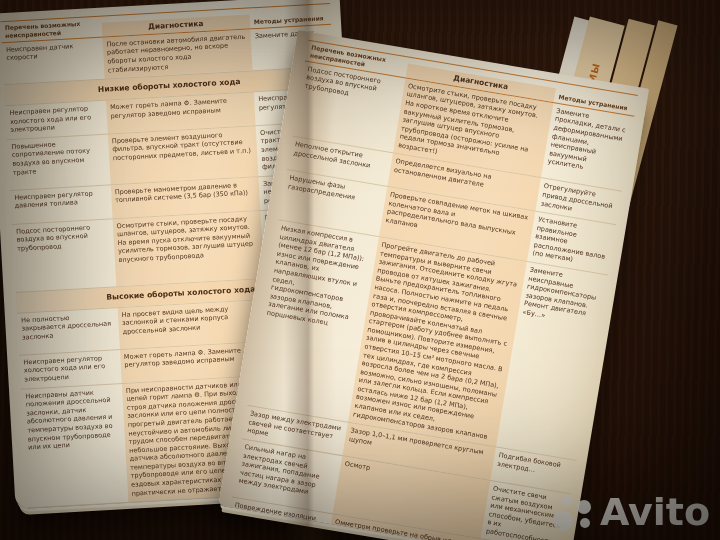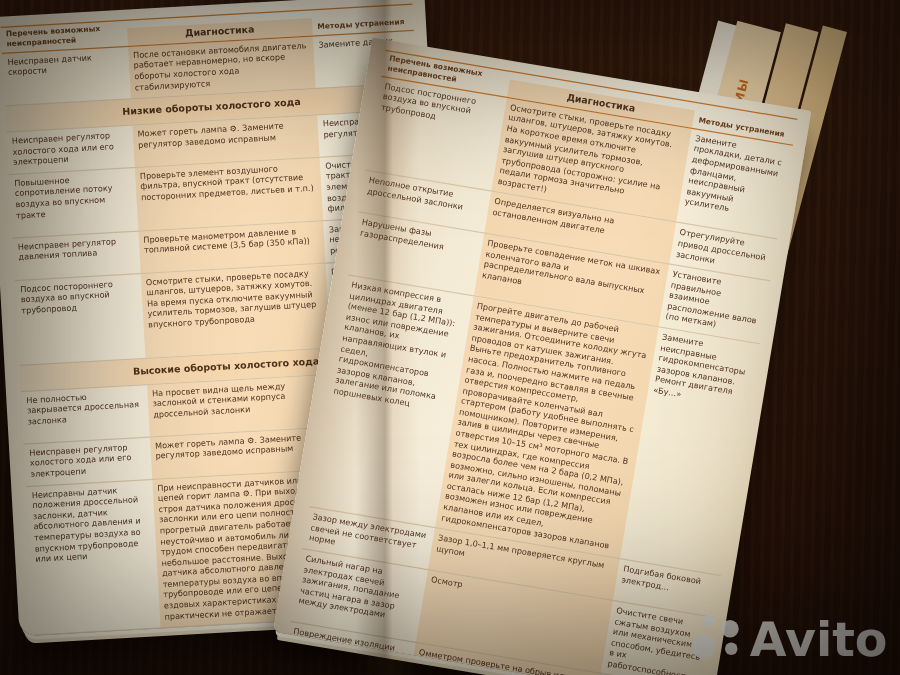--- a/index.html
+++ b/index.html
@@ -54,21 +54,21 @@
   .numblock{position:absolute;background:#a9621e;color:#fff;font-weight:bold;border-radius:2px;
     display:flex;align-items:center;justify-content:center;box-shadow:0 1px 2px rgba(0,0,0,.25);}
   .num-1{left:2px;top:272px;width:40px;height:30px;font-size:13px;}
   .num-2{left:45px;top:264px;width:29px;height:26px;font-size:11.5px;}
   .num-3{left:76px;top:258px;width:9px;height:22px;font-size:7px;overflow:hidden;}
   .tab-sec-1{left:6px;top:312px;width:35px;height:252px;background:#f3dcb2;box-shadow:2px 0 2px rgba(0,0,0,.12);}
   .tab-sec-1 .vtext{font-size:9px;}
   .tab-sec-2{left:44px;top:302px;width:30px;height:262px;background:#ecd09e;}
   .tab-sec-2 .vtext{font-size:8.5px;letter-spacing:.5px;}
   
-  .watermark{position:absolute;right:10px;bottom:6px;z-index:8;display:flex;align-items:flex-start;gap:7px;
+  .watermark{position:absolute;right:10px;bottom:6px;z-index:8;display:flex;align-items:flex-end;gap:7px;
     opacity:.85;}
   .avito-dots{position:relative;width:40px;height:40px;}
   .avito-dots span{position:absolute;border-radius:50%;background:#dedcd6;}
   .d1{left:0;top:17px;width:20px;height:20px;}
   .d2{left:9px;top:2px;width:10px;height:10px;}
   .d3{left:24px;top:6px;width:14px;height:14px;}
   .d4{left:27px;top:24px;width:10px;height:10px;}
   .avito-text{color:#dedcd6;font-size:38px;font-weight:bold;letter-spacing:0;}
 </style>
 </head>

